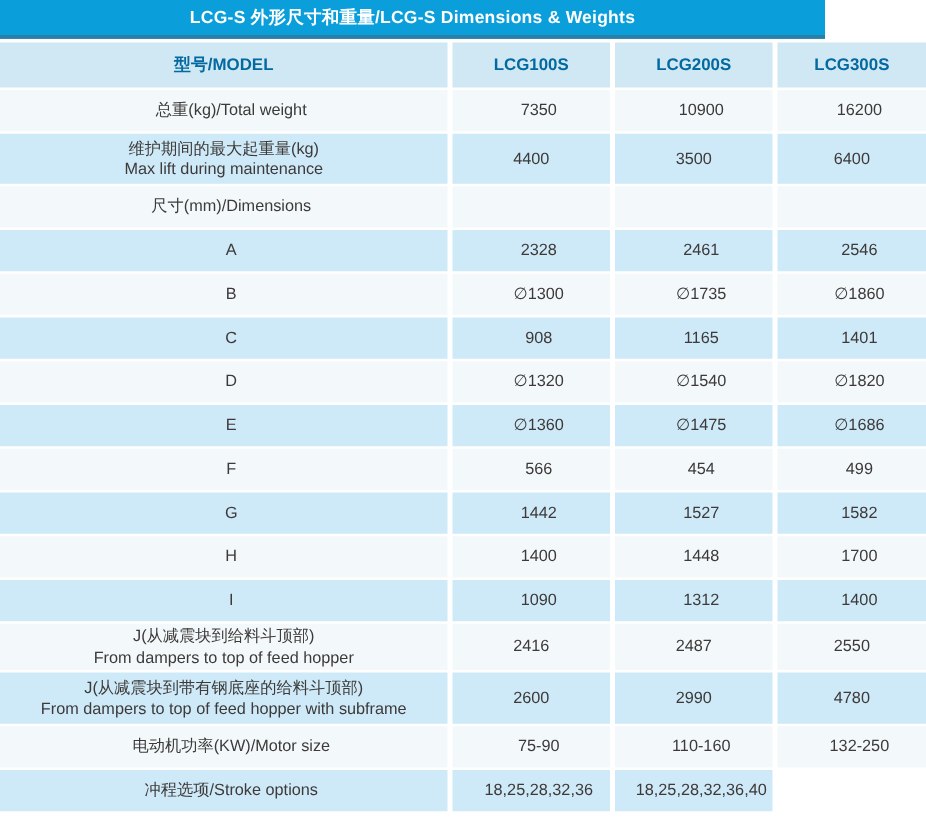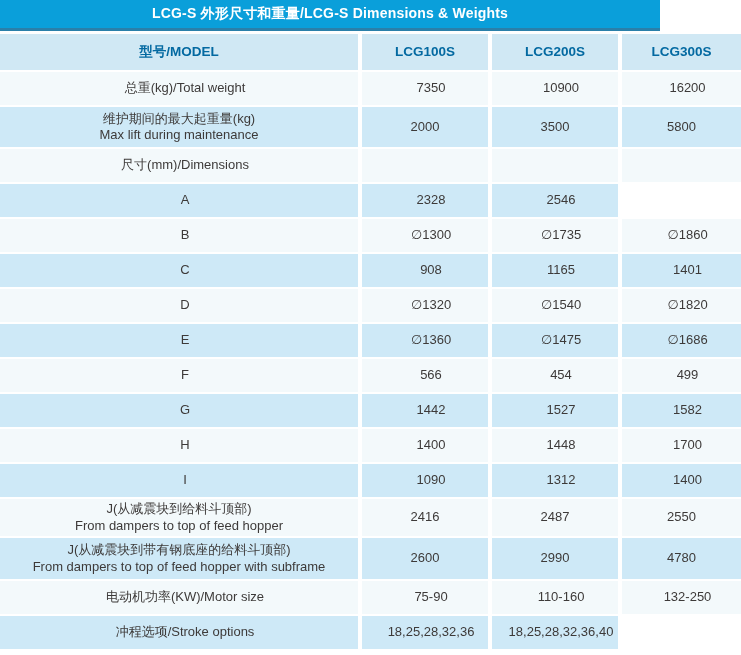--- a/index.html
+++ b/index.html
@@ -93,27 +93,27 @@
         <div class="cell">
           <span class="value">16200</span>
         </div>
       </div>
       <div class="grid-row row-blue h-tall1">
         <div class="cell">
           <span>维护期间的最大起重量(kg)</span>
           <span class="label-line2">Max lift during maintenance</span>
         </div>
         <div class="cell">
-          <span class="value">2000</span>
+          <span class="value">4400</span>
         </div>
         <div class="cell">
           <span class="value">3500</span>
         </div>
         <div class="cell">
-          <span class="value">5800</span>
+          <span class="value">6400</span>
         </div>
       </div>
       <div class="grid-row row-white h-single">
         <div class="cell">
           <span>尺寸(mm)/Dimensions</span>
         </div>
         <div class="cell">
           <span class="value"></span>
         </div>
         <div class="cell">
@@ -122,20 +122,23 @@
         <div class="cell">
           <span class="value"></span>
         </div>
       </div>
       <div class="grid-row row-blue h-single">
         <div class="cell">
           <span>A</span>
         </div>
         <div class="cell">
           <span class="value">2328</span>
+        </div>
+        <div class="cell">
+          <span class="value">2461</span>
         </div>
         <div class="cell">
           <span class="value">2546</span>
         </div>
       </div>
       <div class="grid-row row-white h-single">
         <div class="cell">
           <span>B</span>
         </div>
         <div class="cell">

